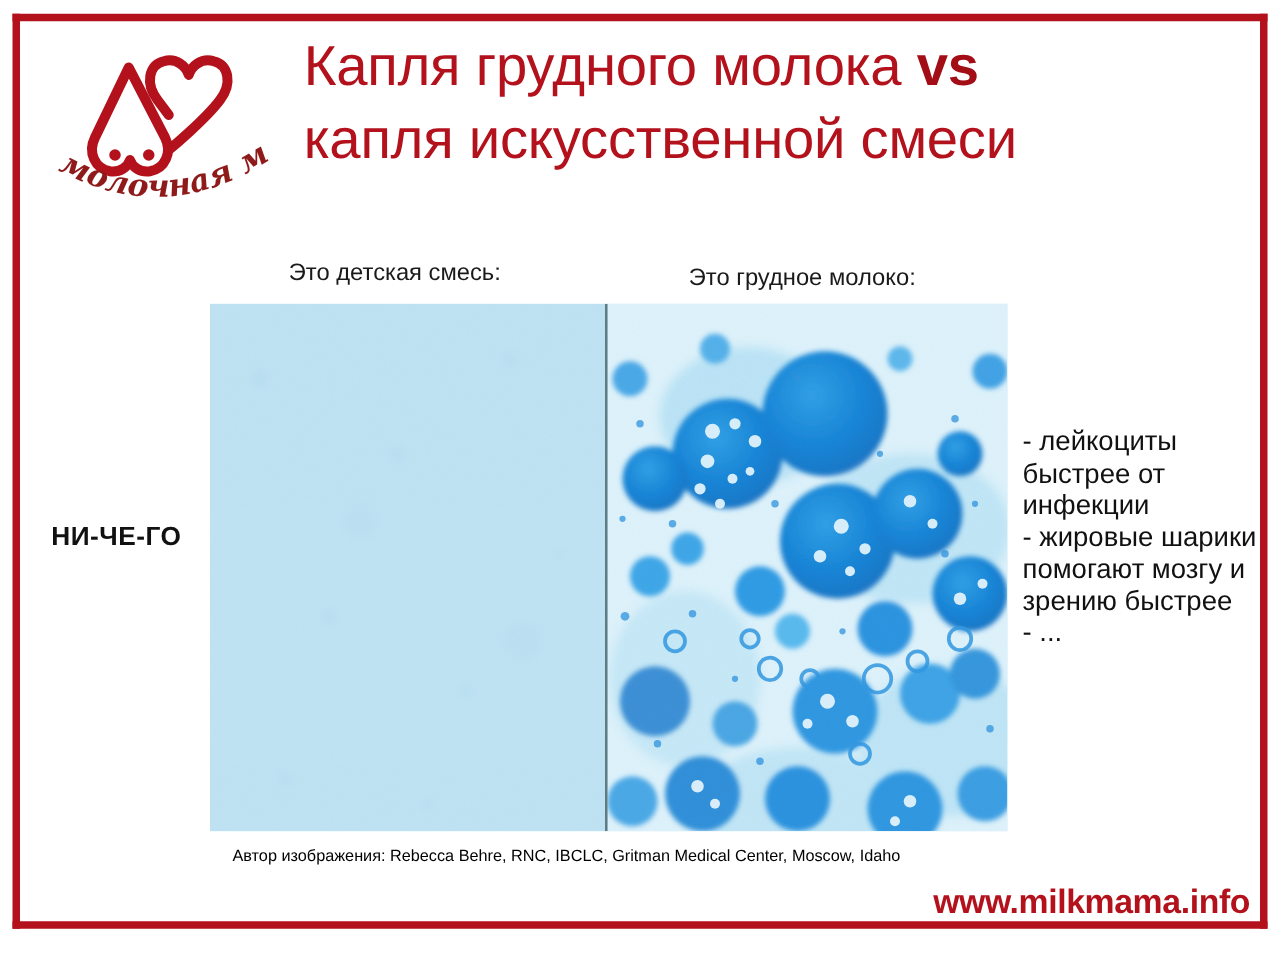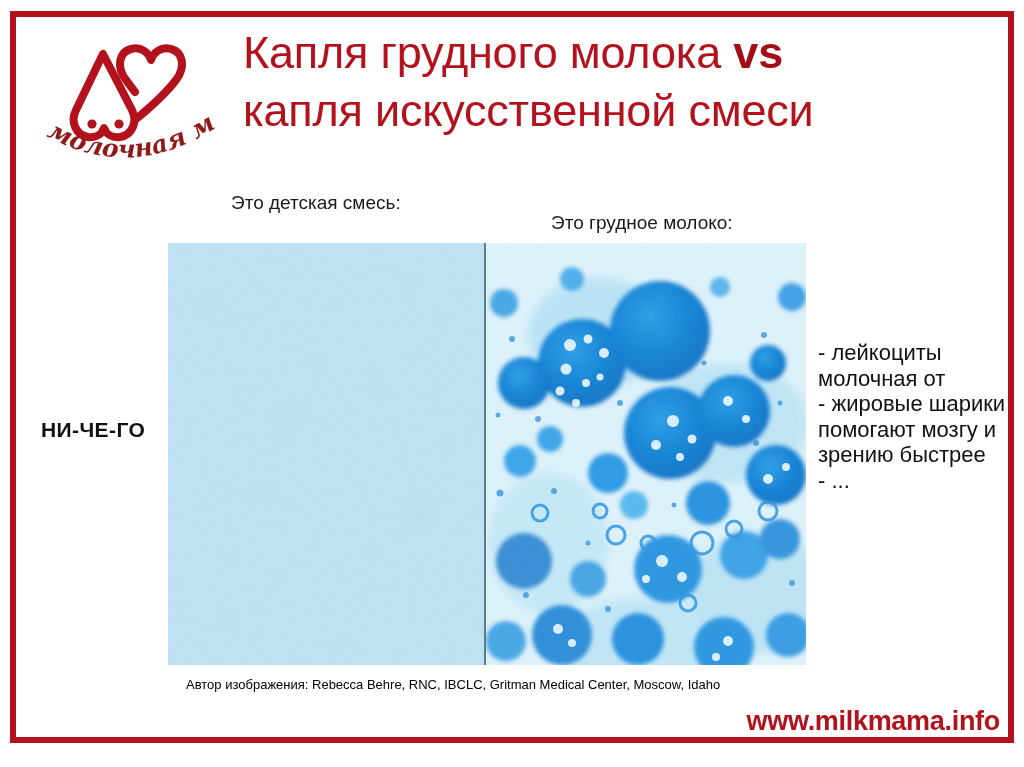--- a/index.html
+++ b/index.html
@@ -63,21 +63,21 @@
   }
 
   
   .col-label {
     position: absolute;
     color: #1a1a1a;
     font-size: 19px;
     line-height: 22px;
     white-space: nowrap;
   }
-  .col-label.left  { left: 231px; top: 192px; }
+  .col-label.left  { left: 231px; top: 208px; }
   .col-label.right { left: 551px; top: 212px; }
 
   
   .nothing-label {
     position: absolute;
     left: 41px;
     top: 418px;
     font-size: 21px;
     font-weight: bold;
     color: #111111;
@@ -321,21 +321,22 @@
         <rect x="318" y="0" width="320" height="422" filter="url(#grain)" opacity="0.45"></rect>
       </g>
     </svg>
     <div class="micro-divider"></div>
   </div>
 
   <div class="credit">Автор изображения: Rebecca Behre, RNC, IBCLC, Gritman Medical Center, Moscow, Idaho</div>
 
   <div class="bullets">
     <span class="bullet-item">- лейкоциты</span>
-    <span class="bullet-item">молочная от</span>
+    <span class="bullet-item">быстрее от</span>
+    <span class="bullet-item">инфекции</span>
     <span class="bullet-item">- жировые шарики</span>
     <span class="bullet-item">помогают мозгу и</span>
     <span class="bullet-item">зрению быстрее</span>
     <span class="bullet-item">- ...</span>
   </div>
 
   <div class="footer-url">www.milkmama.info</div>
 
 </div>
 

